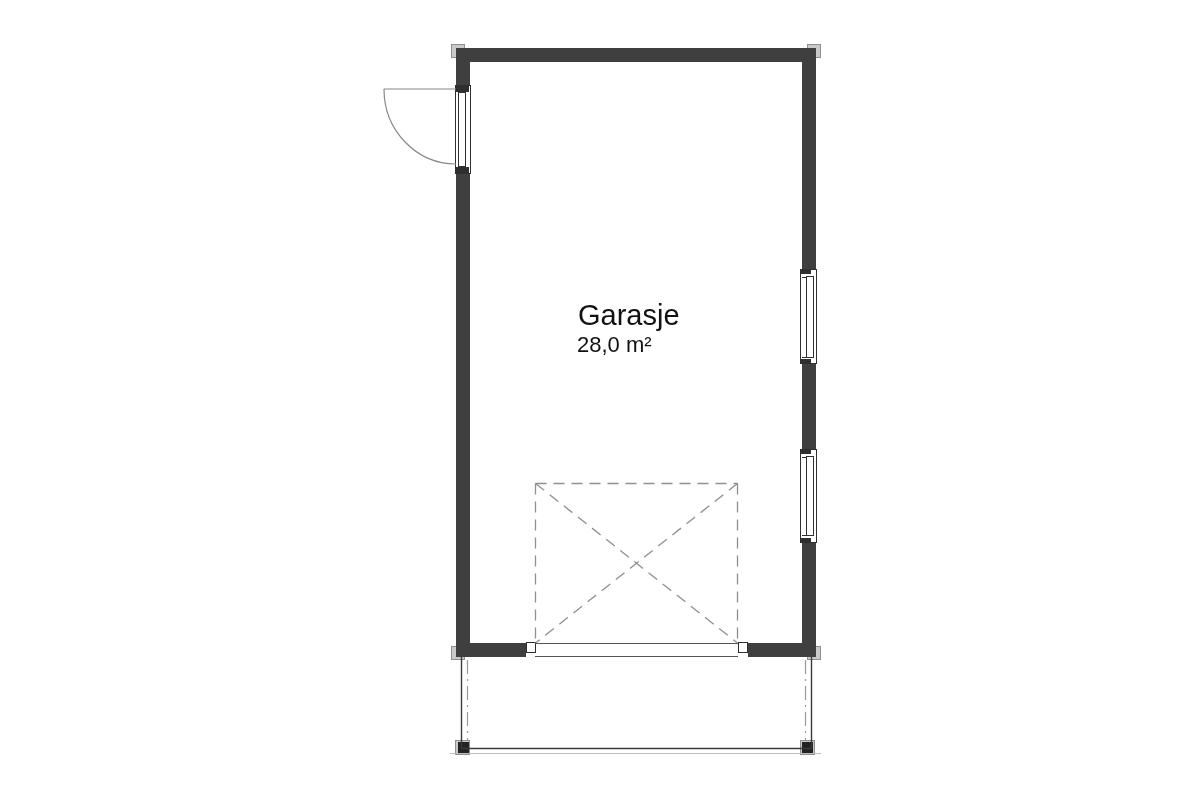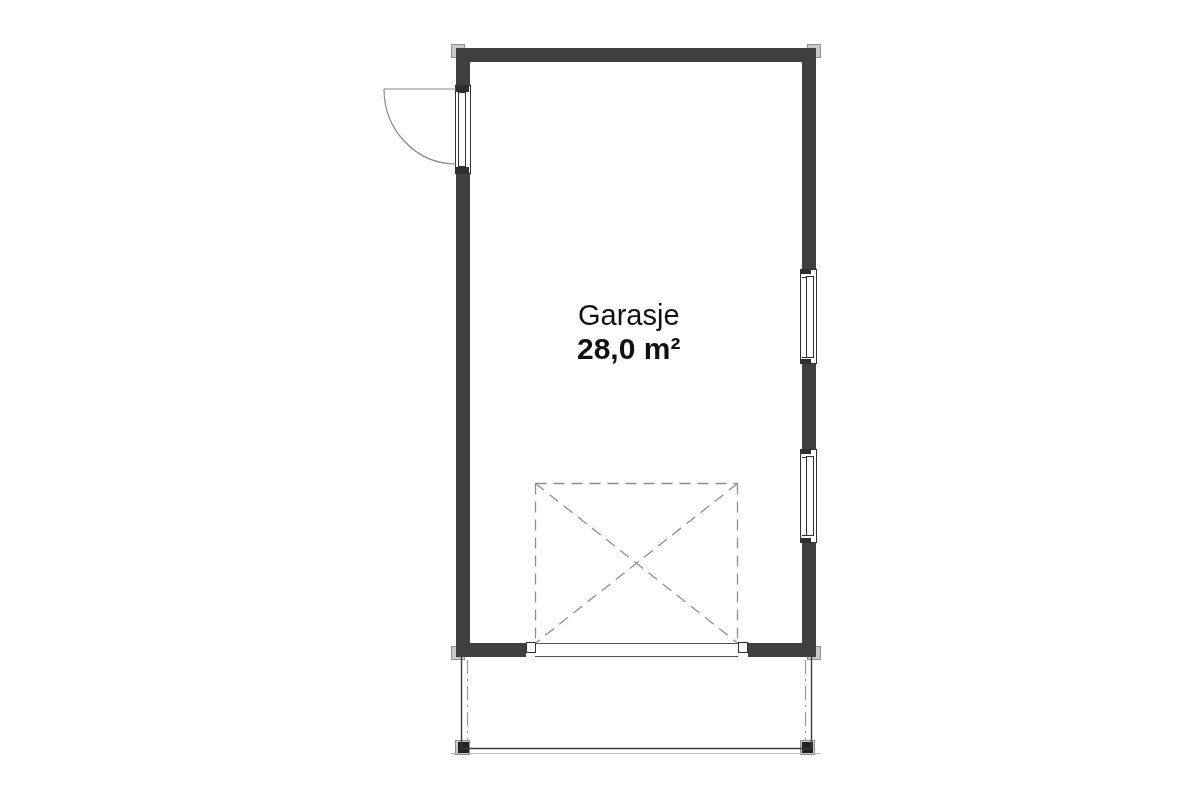--- a/index.html
+++ b/index.html
@@ -10,21 +10,21 @@
   .abs{position:absolute;box-sizing:border-box;text-align:center;}
   .wall{background:var(--wall,#3f3f3f);}
   .cap{background:var(--cap-fill,#c9c9c9);border:1px solid var(--cap-border,#8f8f8f);}
   .opening{background:#fff;border:1px solid var(--line-dark,#2f2f2f);}
   .endcap{background:var(--line-dark,#2f2f2f);}
   .glazing{background:#fff;border:1px solid var(--line-dark,#2f2f2f);}
   .notch{background:#fff;border:1px solid var(--line-dark,#2f2f2f);}
   .threshold{background:#fff;border-top:1px solid var(--line-mid,#555);border-bottom:1px solid var(--line-mid,#555);}
   .post{background:#222;}
   .room-name{font-size:29px;color:var(--text,#111);line-height:1;white-space:nowrap;}
-  .room-area{font-size:30px;color:var(--text,#111);line-height:1;white-space:nowrap;font-weight:bold;}
+  .room-area{font-size:22px;color:var(--text,#111);line-height:1;white-space:nowrap;}
   svg.overlay{position:absolute;left:0;top:0;pointer-events:none;}
   .swing{stroke:#888;stroke-width:1.2;fill:none;}
   .dashed{stroke:var(--dashed,#8f8f8f);stroke-width:1.3;fill:none;stroke-dasharray:11 7;}
   .solidline{stroke:#3a3a3a;stroke-width:1.4;fill:none;}
   .dashdot{stroke:var(--dashdot,#9a9a9a);stroke-width:1.2;fill:none;stroke-dasharray:14 5 2 5;}
   .lightedge{stroke:var(--light-edge,#bdbdbd);stroke-width:1.2;fill:none;}
   .tick{stroke:var(--line-dark,#2f2f2f);stroke-width:1;fill:none;}
 </style>
 </head>
 <body>

